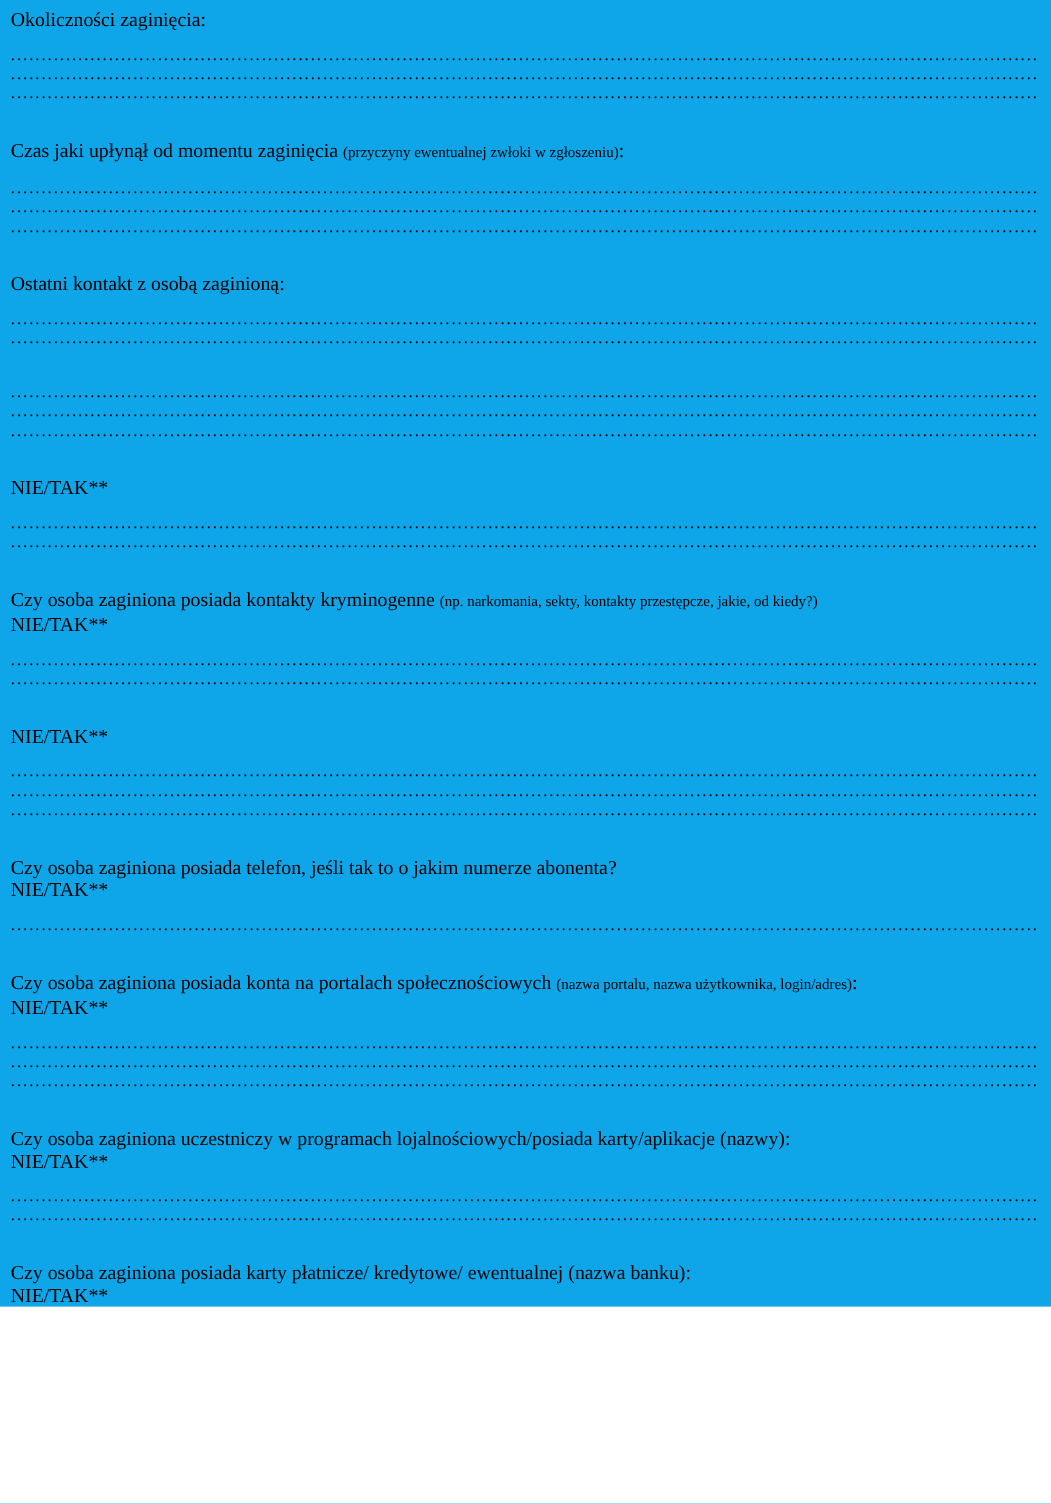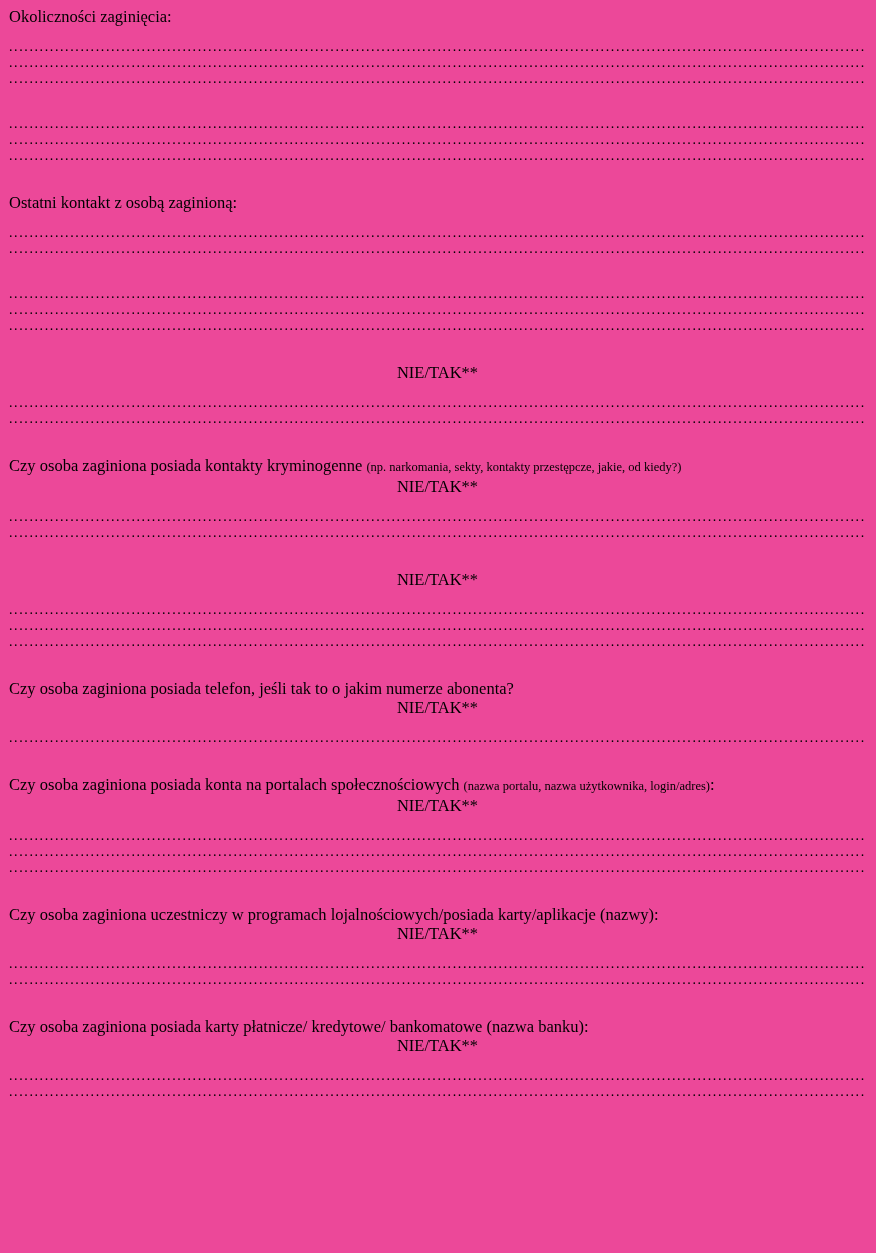--- a/index.html
+++ b/index.html
@@ -2,44 +2,43 @@
 <html lang="pl"><head>
 <meta charset="utf-8">
 <style>
   html, body {
     margin: 0;
     padding: 0;
     background: #ffffff;
   }
   .page {
     width: 876px;
-    height: 1253px;
+    height: 1089px;
     box-sizing: border-box;
-    background: #ec4899;
+    background: #0ea5e9;
     color: #000000;
     padding: 7px 10px 12px 9px;
     font-family: "Liberation Serif", "DejaVu Serif", serif;
     overflow: hidden;
   }
   .form-section {
     margin: 0 0 29px 0;
   }
   .heading {
     margin: 0;
     font-size: 16.5px;
     line-height: 19px;
   }
   .h-note {
     font-size: 12.5px;
   }
   .answer {
     margin: 0;
     font-size: 16.5px;
     line-height: 19px;
-    text-align: center;
   }
   .dotlines {
     margin-top: 13px;
   }
   .dotline {
     height: 16px;
     line-height: 15px;
     overflow: hidden;
     white-space: nowrap;
     font-size: 14px;
@@ -54,20 +53,21 @@
   <main id="form">
       <section class="form-section">
         <p class="heading"><span class="h-main">Okoliczności zaginięcia:</span></p>
         <div class="dotlines">
           <div class="dotline">............................................................................................................................................................................................................................................................................................................</div>
           <div class="dotline">............................................................................................................................................................................................................................................................................................................</div>
           <div class="dotline">............................................................................................................................................................................................................................................................................................................</div>
         </div>
       </section>
       <section class="form-section">
+        <p class="heading"><span class="h-main">Czas jaki upłynął od momentu zaginięcia</span><span class="h-sep"> </span><span class="h-note">(przyczyny ewentualnej zwłoki w zgłoszeniu)</span><span class="h-suffix">:</span></p>
         <div class="dotlines">
           <div class="dotline">............................................................................................................................................................................................................................................................................................................</div>
           <div class="dotline">............................................................................................................................................................................................................................................................................................................</div>
           <div class="dotline">............................................................................................................................................................................................................................................................................................................</div>
         </div>
       </section>
       <section class="form-section">
         <p class="heading"><span class="h-main">Ostatni kontakt z osobą zaginioną:</span></p>
         <div class="dotlines">
           <div class="dotline">............................................................................................................................................................................................................................................................................................................</div>
@@ -122,21 +122,21 @@
       </section>
       <section class="form-section">
         <p class="heading"><span class="h-main">Czy osoba zaginiona uczestniczy w programach lojalnościowych/posiada karty/aplikacje (nazwy):</span></p>
         <p class="answer">NIE/TAK**</p>
         <div class="dotlines">
           <div class="dotline">............................................................................................................................................................................................................................................................................................................</div>
           <div class="dotline">............................................................................................................................................................................................................................................................................................................</div>
         </div>
       </section>
       <section class="form-section">
-        <p class="heading"><span class="h-main">Czy osoba zaginiona posiada karty płatnicze/ kredytowe/ bankomatowe (nazwa banku):</span></p>
+        <p class="heading"><span class="h-main">Czy osoba zaginiona posiada karty płatnicze/ kredytowe/ ewentualnej (nazwa banku):</span></p>
         <p class="answer">NIE/TAK**</p>
         <div class="dotlines">
           <div class="dotline">............................................................................................................................................................................................................................................................................................................</div>
           <div class="dotline">............................................................................................................................................................................................................................................................................................................</div>
         </div>
       </section>
     </main>
 </div>
 
 </body></html>

